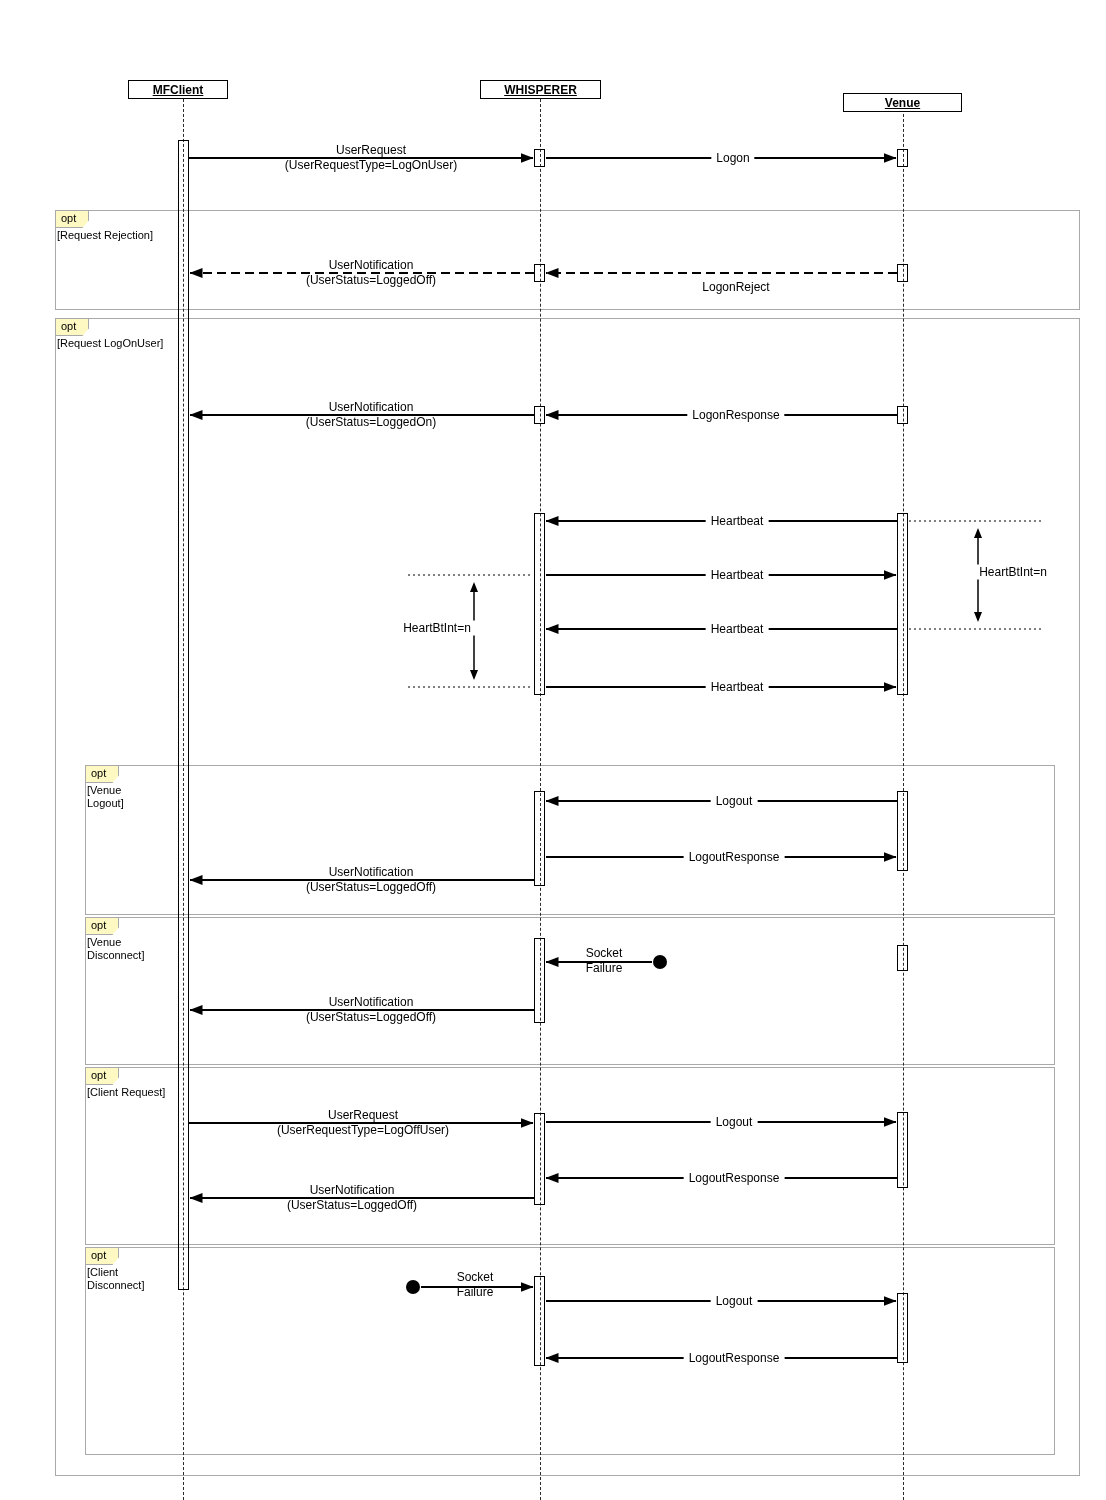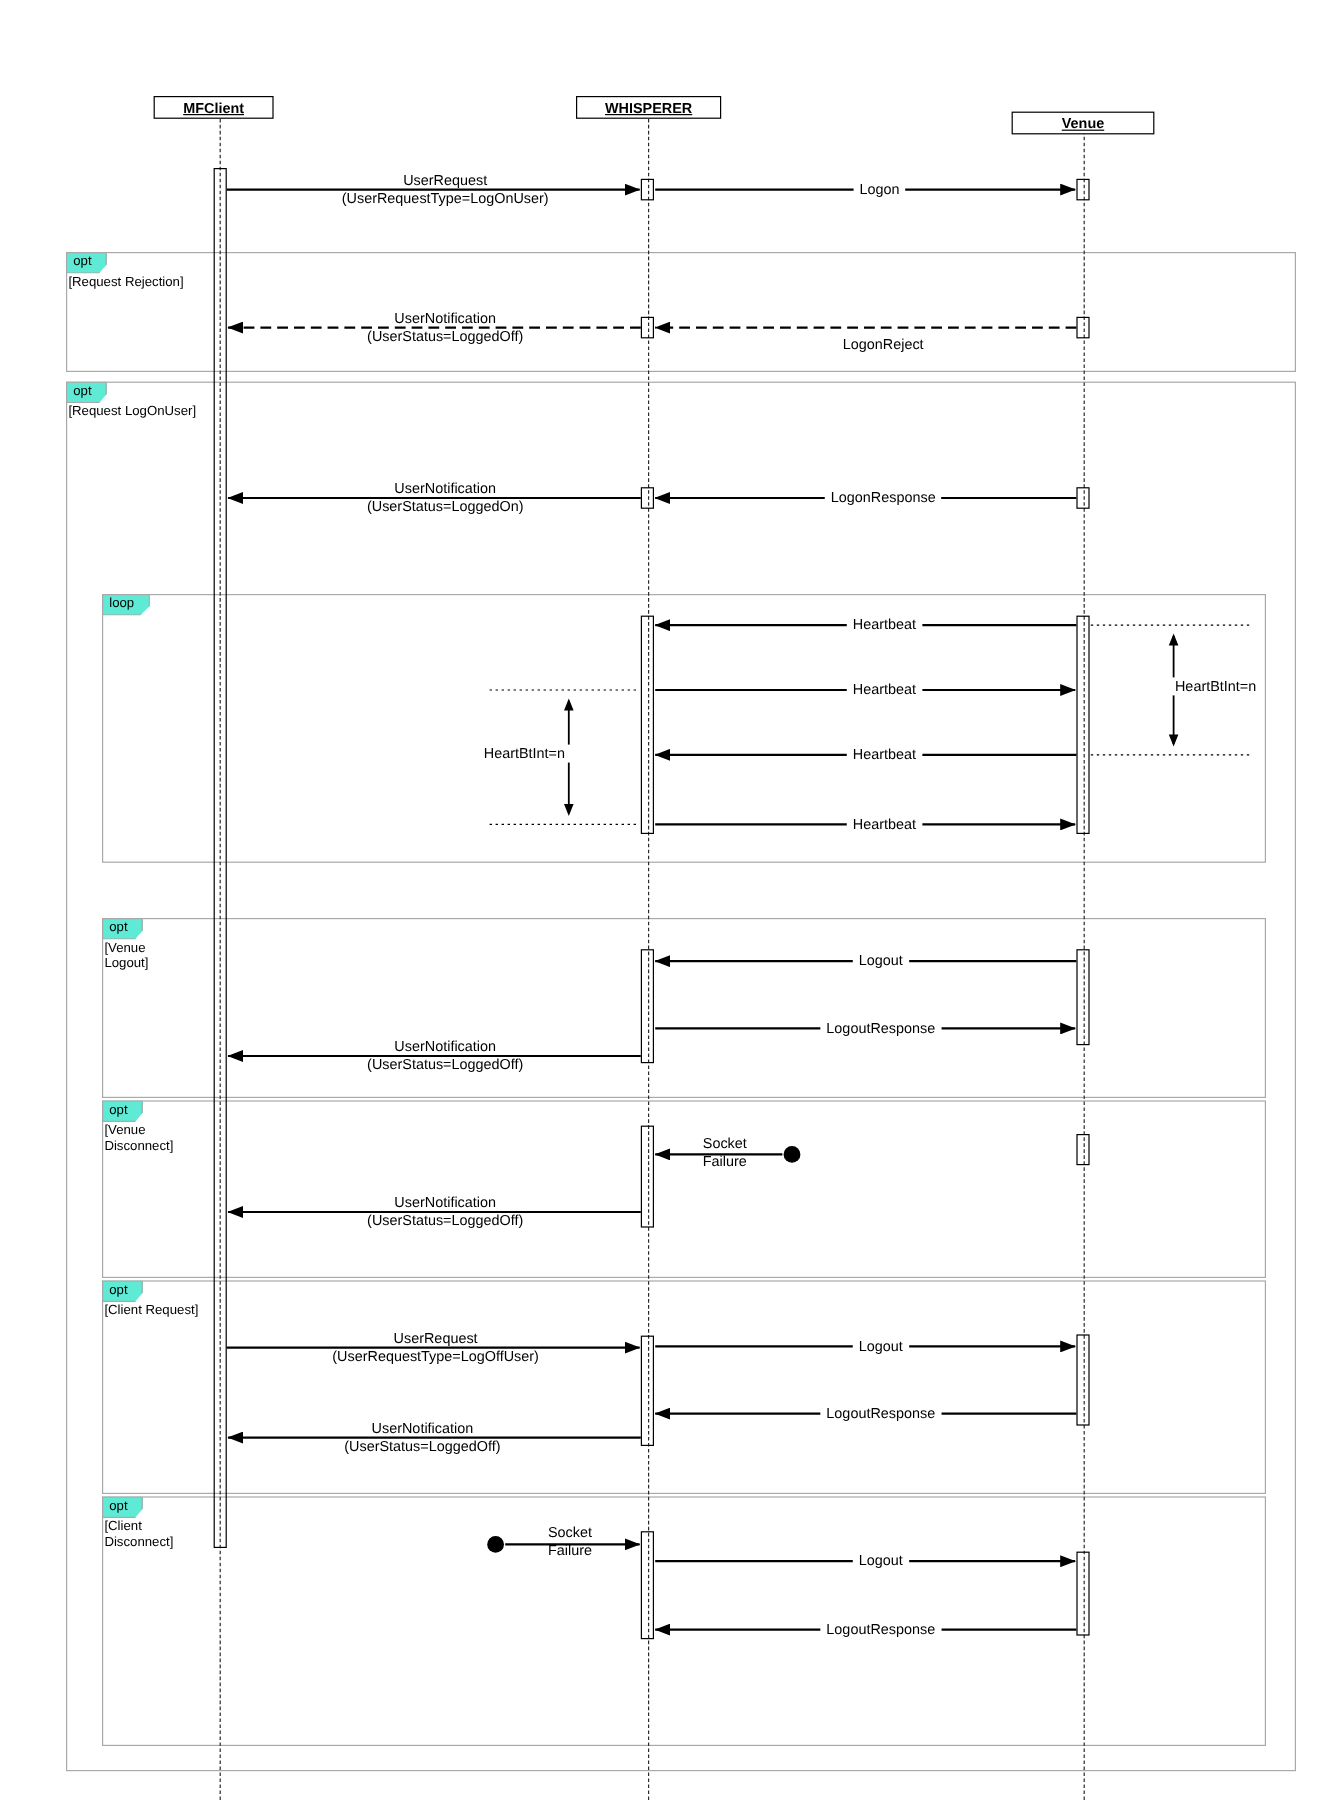--- a/index.html
+++ b/index.html
@@ -7,21 +7,21 @@
   body { font-family:"Liberation Sans", sans-serif; color:#000; }
   #canvas { position:relative; width:1106px; height:1500px; background:#fff; overflow:hidden; }
 
   .lifeline { position:absolute; width:0; border-left:1px dashed #2a2a2a; z-index:1; }
 
   .actor { position:absolute; height:19px; background:#fff; border:1px solid #000;
            display:flex; align-items:center; justify-content:center;
            font-size:12px; font-weight:bold; text-decoration:underline; z-index:6; }
 
   .frame { position:absolute; border:1px solid #a9a9a9; background:transparent; z-index:0; }
-  .tab   { position:absolute; top:-1px; left:-1px; background:#5eead4; border:1px solid #a9a9a9;
+  .tab   { position:absolute; top:-1px; left:-1px; background:#fef9c3; border:1px solid #a9a9a9;
            font-size:11px; line-height:13px; padding:1px 12px 2px 5px;
            clip-path:polygon(0 0,100% 0,100% 55%,80% 100%,0 100%); z-index:2; }
   .guard { position:absolute; left:1px; top:18px; font-size:11px; line-height:13px;
            white-space:pre-line; z-index:2; }
 
   .act { position:absolute; width:11px; border:1px solid #000; background:transparent; z-index:2; }
 
   svg.overlay { position:absolute; left:0; top:0; z-index:3; }
 
   .msg { position:absolute; transform:translate(-50%,-50%); font-size:12px; line-height:15px;
@@ -36,23 +36,20 @@
   <div class="frame" style="left:55px;top:210px;width:1025px;height:100px">
     <div class="tab">opt</div>
     <div class="guard">[Request Rejection]</div>
   </div>
 
   <div class="frame" style="left:55px;top:318px;width:1025px;height:1158px">
     <div class="tab">opt</div>
     <div class="guard">[Request LogOnUser]</div>
   </div>
 
-  <div class="frame" style="left:85px;top:495px;width:970px;height:224px">
-    <div class="tab">loop</div>
-  </div>
 
   <div class="frame" style="left:85px;top:765px;width:970px;height:150px">
     <div class="tab">opt</div>
     <div class="guard">[Venue
 Logout]</div>
   </div>
 
   <div class="frame" style="left:85px;top:917px;width:970px;height:148px">
     <div class="tab">opt</div>
     <div class="guard">[Venue

